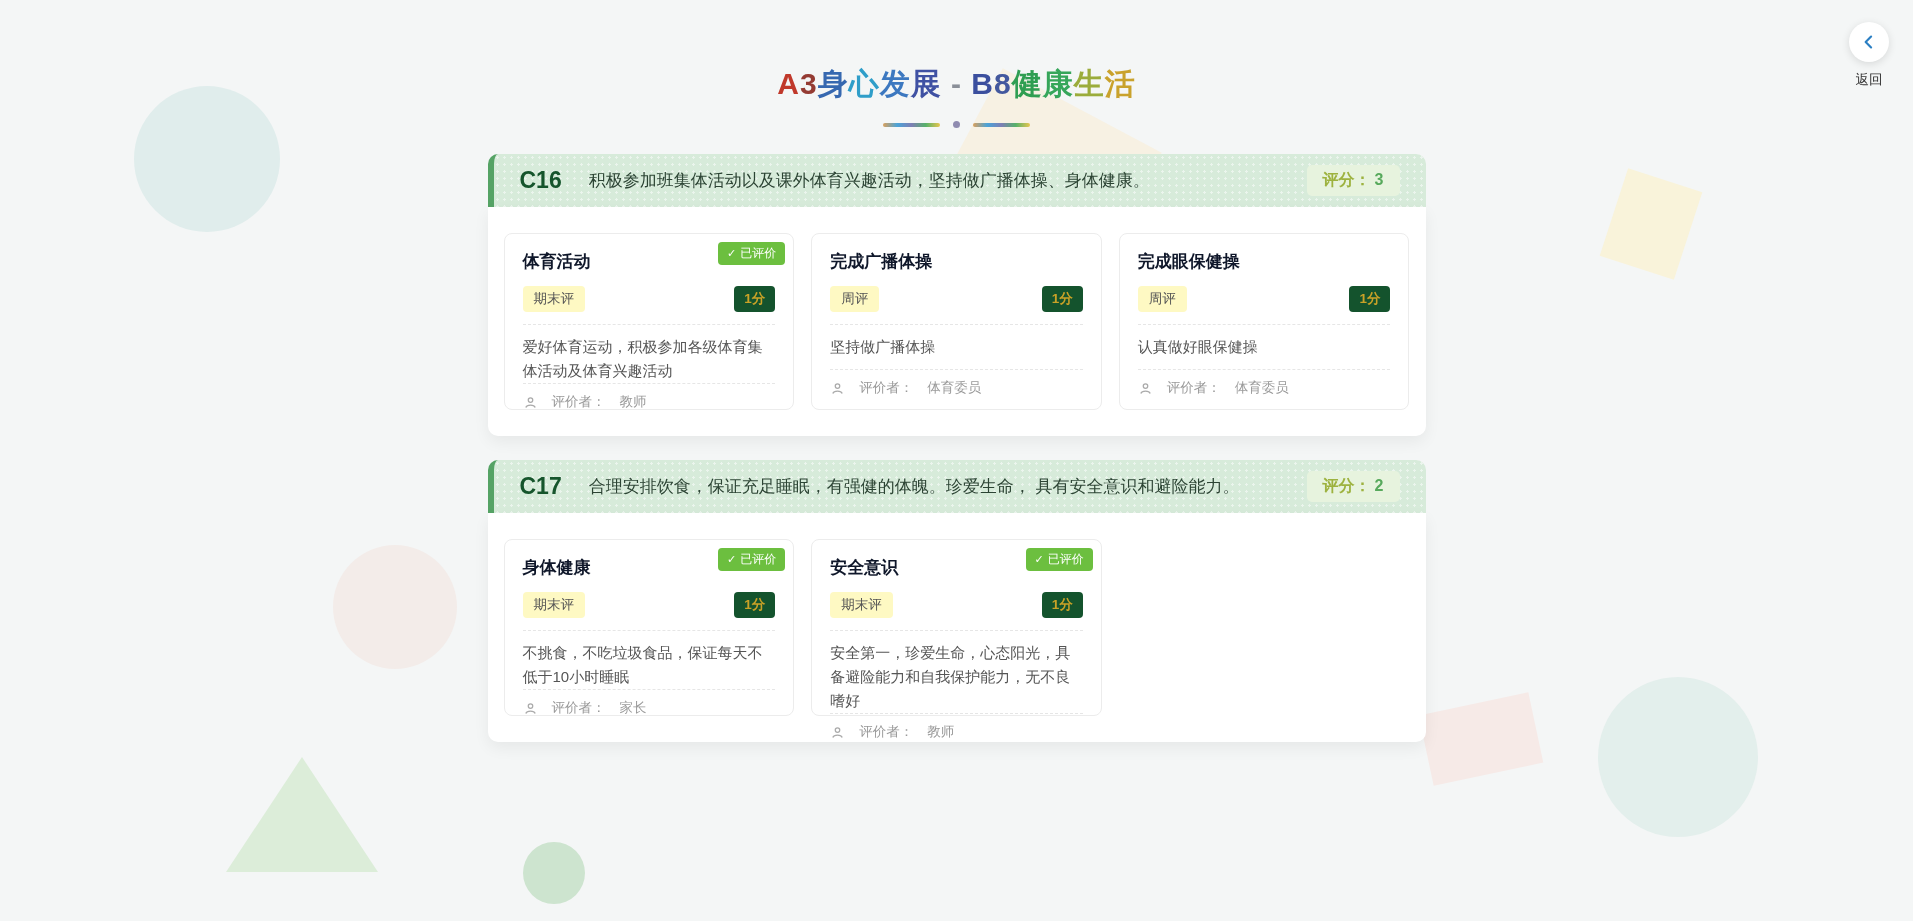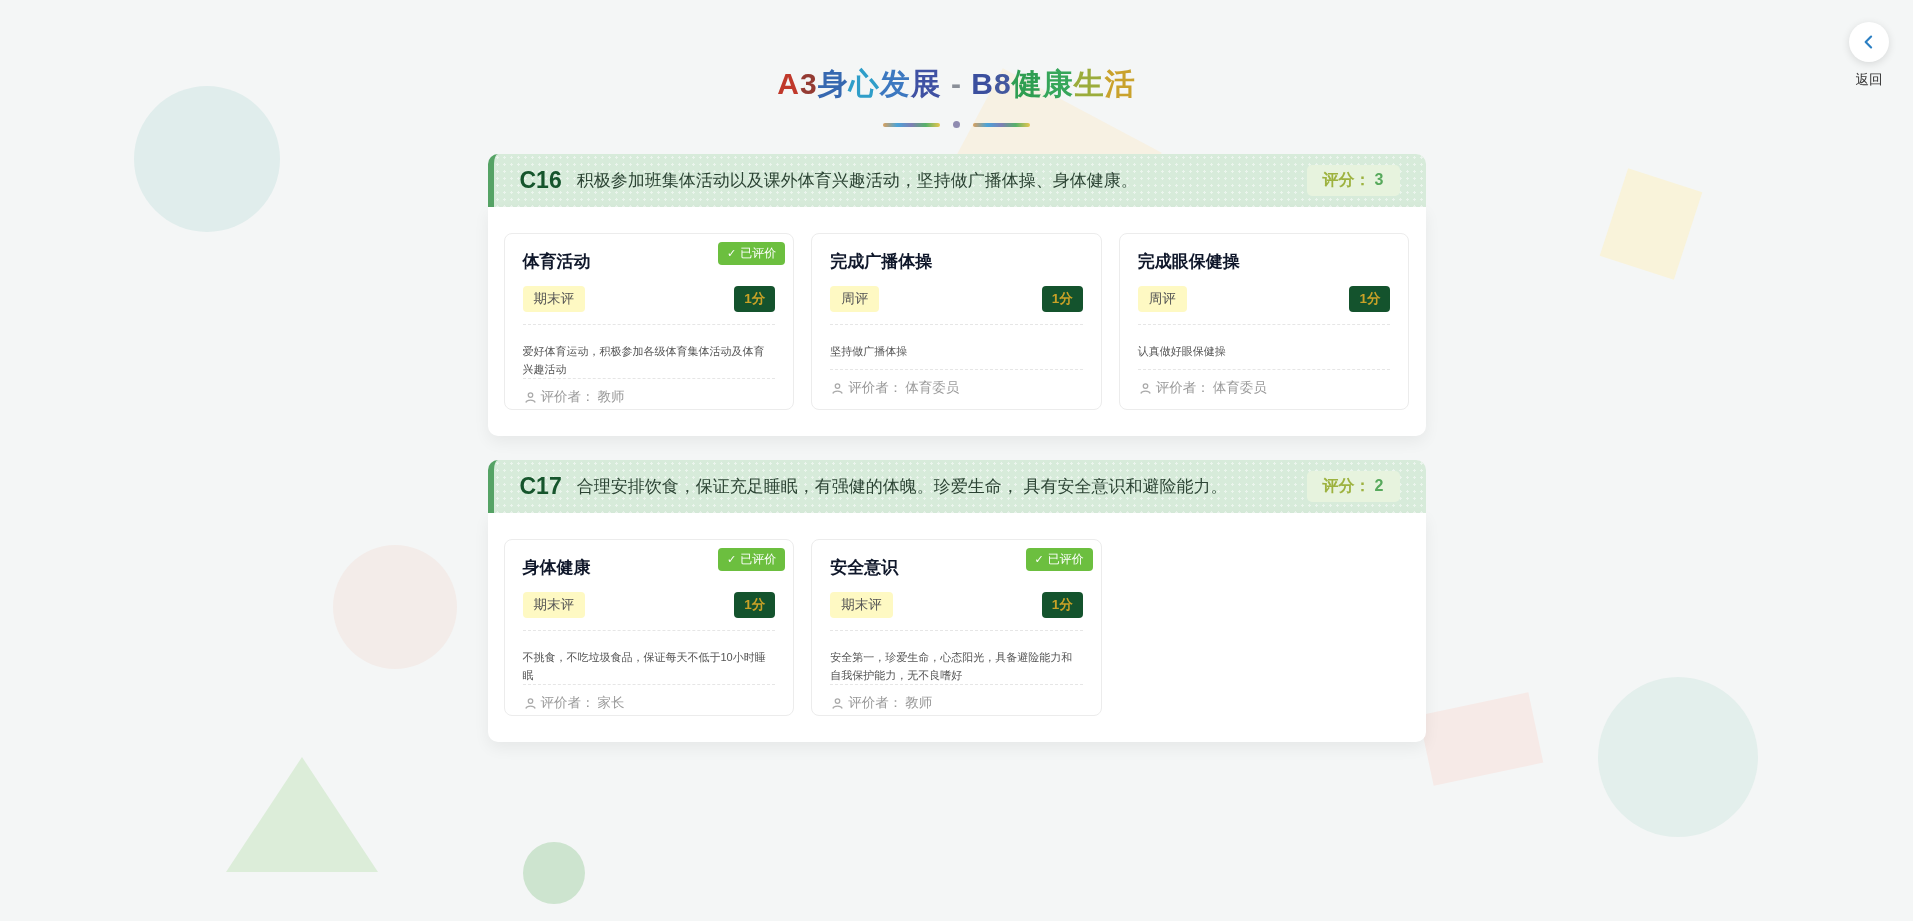--- a/index.html
+++ b/index.html
@@ -34,21 +34,21 @@
   .section { margin-bottom:24px; }
   .section-header {
     display:flex; align-items:center;
     height:53px; padding:0 26px;
     background:var(--header-bg,#d7ebda);
     background-image:radial-gradient(circle, rgba(255,255,255,.5) 1px, transparent 1.3px);
     background-size:7px 7px;
     border-left:6px solid var(--accent-green,#55a365);
     border-radius:10px 10px 0 0;
   }
-  .section-code { font-size:23px; font-weight:bold; color:var(--code-green,#16552c); margin-right:15px; }
+  .section-code { font-size:23px; font-weight:bold; color:var(--code-green,#16552c); margin-right:27px; }
   .section-desc { font-size:17px; color:#2c4434; }
   .section-score {
     margin-left:auto; background:#e7f3de; border-radius:5px;
     padding:5px 16px; font-size:16px; font-weight:bold; white-space:nowrap;
   }
   .section-score .s-label { color:#9db23f; }
   .section-score .s-value { color:#57a95c; margin-left:4px; }
 
   .section-body {
     background:#fff; border-radius:0 0 10px 10px;
@@ -67,24 +67,24 @@
     position:absolute; top:8px; right:8px;
     background:var(--badge-green,#6cbf3f); color:#fff;
     font-size:12px; padding:3px 9px; border-radius:4px;
     display:flex; align-items:center; gap:4px;
   }
   .evaluated-badge .chk { font-size:11px; }
   .tag-row { display:flex; justify-content:space-between; align-items:center; margin-top:13px; }
   .period-tag { background:#fef9c3; color:#555; font-size:13.5px; padding:4px 11px; border-radius:4px; }
   .card-score { background:#14532d; color:var(--score-gold,#c9a227); font-size:13.5px; font-weight:bold; padding:4px 10px; border-radius:4px; }
   .dash { border-top:1px dashed #e6e6e6; margin-top:12px; }
-  .card-desc { flex:1; margin-top:18px; font-size:11px; color:#555; line-height:1.6; }
+  .card-desc { flex:1; margin-top:10px; font-size:15px; color:#555; line-height:1.6; }
   .card-footer {
     border-top:1px dashed #e6e6e6; padding-top:9px;
-    display:flex; align-items:center; gap:3px;
+    display:flex; align-items:center; gap:14px;
     color:#9a9a9a; font-size:13.5px;
   }
   .person-icon { width:15px; height:15px; flex:0 0 auto; }
 
   
   .back-wrap { position:absolute; z-index:2; left:1841px; top:22px; width:56px; text-align:center; }
   .back-button {
     width:40px; height:40px; border-radius:50%; background:#fff; border:none;
     box-shadow:0 2px 8px rgba(0,0,0,0.12); cursor:pointer; margin:0 auto;
     display:flex; align-items:center; justify-content:center;

